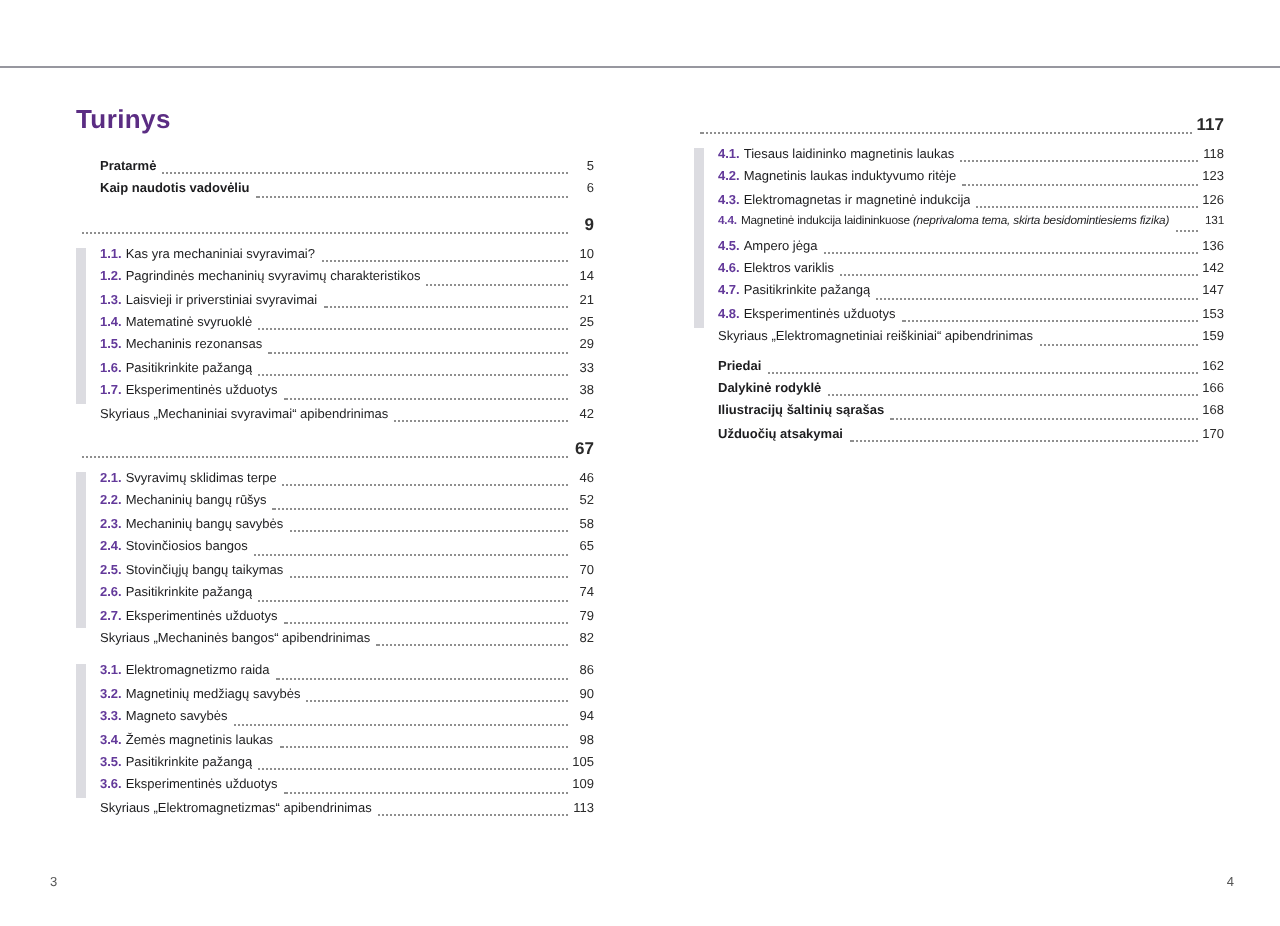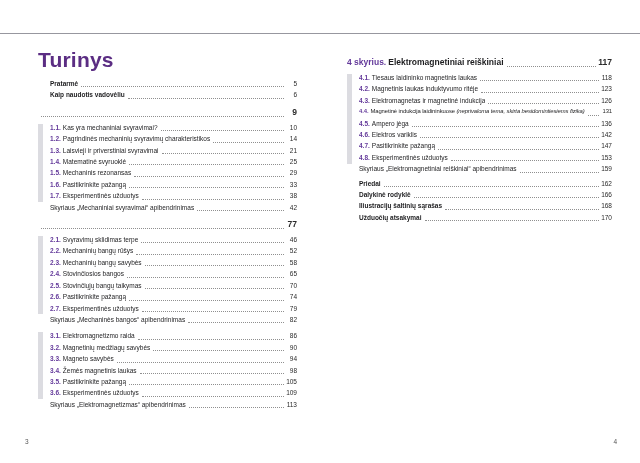--- a/index.html
+++ b/index.html
@@ -6,21 +6,21 @@
     --accent-purple:#5b2d83; --number-purple:#63399a; --bar-gray:#dcdce1;
     --rule-gray:#97979f; --text:#1d1d1f; --leader:#8f8f8f; --folio:#555555;
   }
   html,body{margin:0;padding:0;background:#ffffff;}
   .spread{position:relative;width:640px;height:463px;background:#ffffff;overflow:hidden;
           font-family:"Liberation Sans",sans-serif;color:var(--text);}
   .top-rule{position:absolute;top:33px;left:0;width:640px;border-top:1px solid var(--rule-gray);}
   .page{position:absolute;top:51px;}
   .page-left{left:38px;width:259px;}
   .page-right{left:347px;width:265px;}
-  .toc-title{margin:0 0 10px 0;font-size:21px;line-height:17px;font-weight:700;
+  .toc-title{margin:0 0 10px 0;font-size:13px;line-height:17px;font-weight:700;
              color:var(--accent-purple);letter-spacing:.2px;}
   .row{display:flex;align-items:baseline;font-size:6.5px;line-height:11.4px;color:var(--text);}
   .row .lbl{flex:0 1 auto;white-space:nowrap;overflow:hidden;}
   .row .no{font-weight:700;color:var(--number-purple);margin-right:2px;}
   .row .dots{flex:1 1 4px;min-width:3px;border-bottom:1px dotted var(--leader);
              align-self:flex-end;margin:0 2px 2px 3px;height:1px;}
   .row .pg{flex:0 0 auto;min-width:11px;text-align:right;color:#2a2a2a;}
   .row.head{font-size:8.5px;line-height:13px;font-weight:700;}
   .row.head .no{color:var(--number-purple);}
   .row.bold .lbl{font-weight:700;}
@@ -101,21 +101,21 @@
             <div class="row">
               <span class="lbl"><span>Skyriaus „Mechaniniai svyravimai“ apibendrinimas</span></span>
               <span class="dots"></span>
               <span class="pg">42</span>
             </div>
           </div>
         </div>
         <div class="section">
           <div class="row head">
             <span class="dots"></span>
-            <span class="pg">77</span>
+            <span class="pg">67</span>
           </div>
           <div class="items">
             <div class="row">
               <span class="lbl"><span class="no">2.1.</span><span>Svyravimų sklidimas terpe</span></span>
               <span class="dots"></span>
               <span class="pg">46</span>
             </div>
             <div class="row">
               <span class="lbl"><span class="no">2.2.</span><span>Mechaninių bangų rūšys</span></span>
               <span class="dots"></span>
@@ -192,21 +192,20 @@
             </div>
           </div>
         </div>
       </div>
   </section>
 
   <section class="page page-right">
     <div class="sections">
         <div class="section">
           <div class="row head">
-            <span class="lbl"><span class="no">4 skyrius.</span><span>Elektromagnetiniai reiškiniai</span></span>
             <span class="dots"></span>
             <span class="pg">117</span>
           </div>
           <div class="items">
             <div class="row">
               <span class="lbl"><span class="no">4.1.</span><span>Tiesaus laidininko magnetinis laukas</span></span>
               <span class="dots"></span>
               <span class="pg">118</span>
             </div>
             <div class="row">

